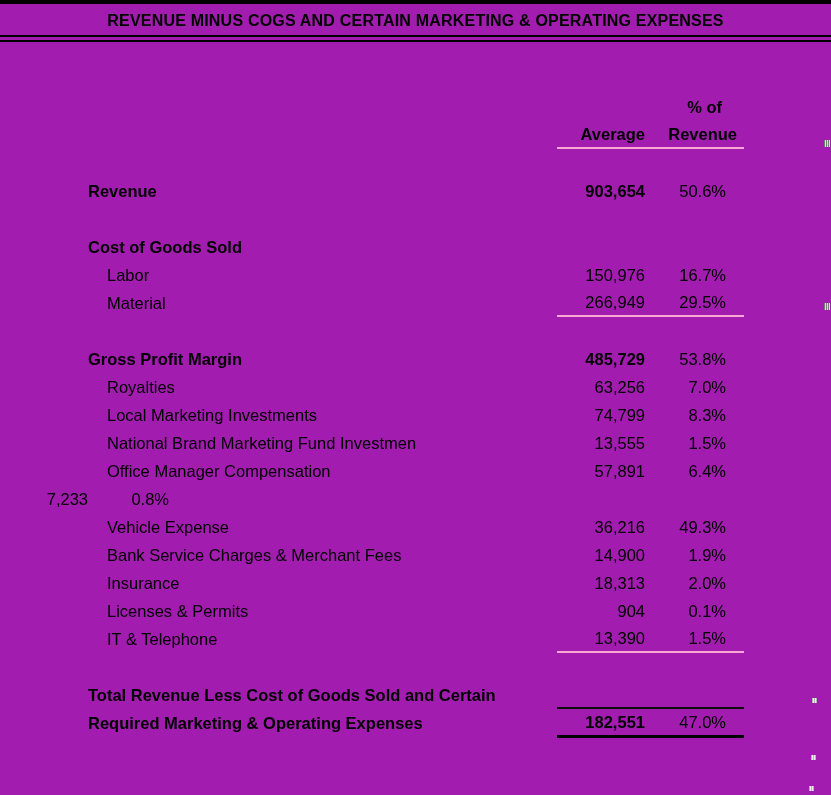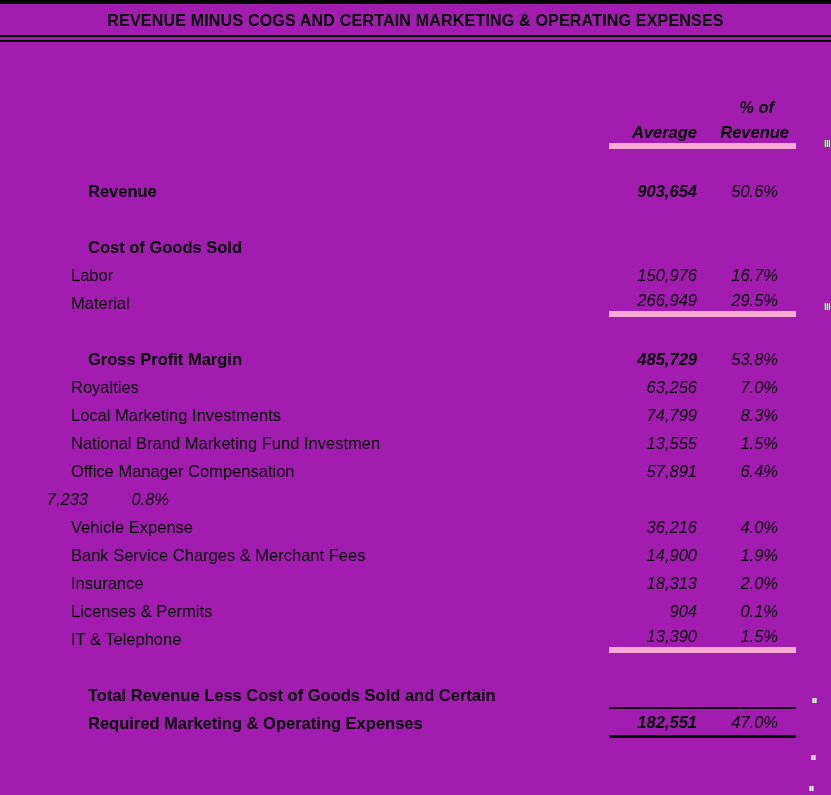--- a/index.html
+++ b/index.html
@@ -39,32 +39,31 @@
     font-size:16.5px;
   }
   .row.gap { margin-top:28px; }
   .label {
     flex:1 1 auto;
     min-width:0;
     padding-left:88px;
     white-space:nowrap;
     overflow:hidden;
   }
-  .label.indent { padding-left:71px; }
+  .label.indent { padding-left:107px; }
   .b { font-weight:bold; }
   .nums {
     flex:0 0 187px;
     display:flex;
     align-items:center;
     height:100%;
-    margin-right:35px;
+    margin-right:87px;
     box-sizing:border-box;
-    font-style:italic;
-  }
-  .nums.rule { border-bottom:6px solid #f9a8d4; }
+  }
+  .nums.rule { border-bottom:2px solid #f9a8d4; }
   .avg { width:88px; text-align:right; }
   .pct { flex:1 1 auto; text-align:right; padding-right:18px; }
   
   .header-block { margin-top:51px; }
   .pct-top { padding-right:22px; }
   .hdr-rev { padding-right:7px; }
   
   .nums.topline { border-bottom:2px solid #0d0d0d; }
   .trow2 { height:29px; }
   .nums.thickline { border-bottom:3.5px solid #000; }
@@ -184,21 +183,21 @@
     <div class="nums">
       <div class="avg">7,233</div>
       <div class="pct">0.8%</div>
     </div>
   </div>
 
   <div class="row">
     <div class="label indent">Vehicle Expense</div>
     <div class="nums">
       <div class="avg">36,216</div>
-      <div class="pct">4.0%</div>
+      <div class="pct">49.3%</div>
     </div>
   </div>
 
   <div class="row">
     <div class="label indent">Bank Service Charges &amp; Merchant Fees</div>
     <div class="nums">
       <div class="avg">14,900</div>
       <div class="pct">1.9%</div>
     </div>
   </div>

